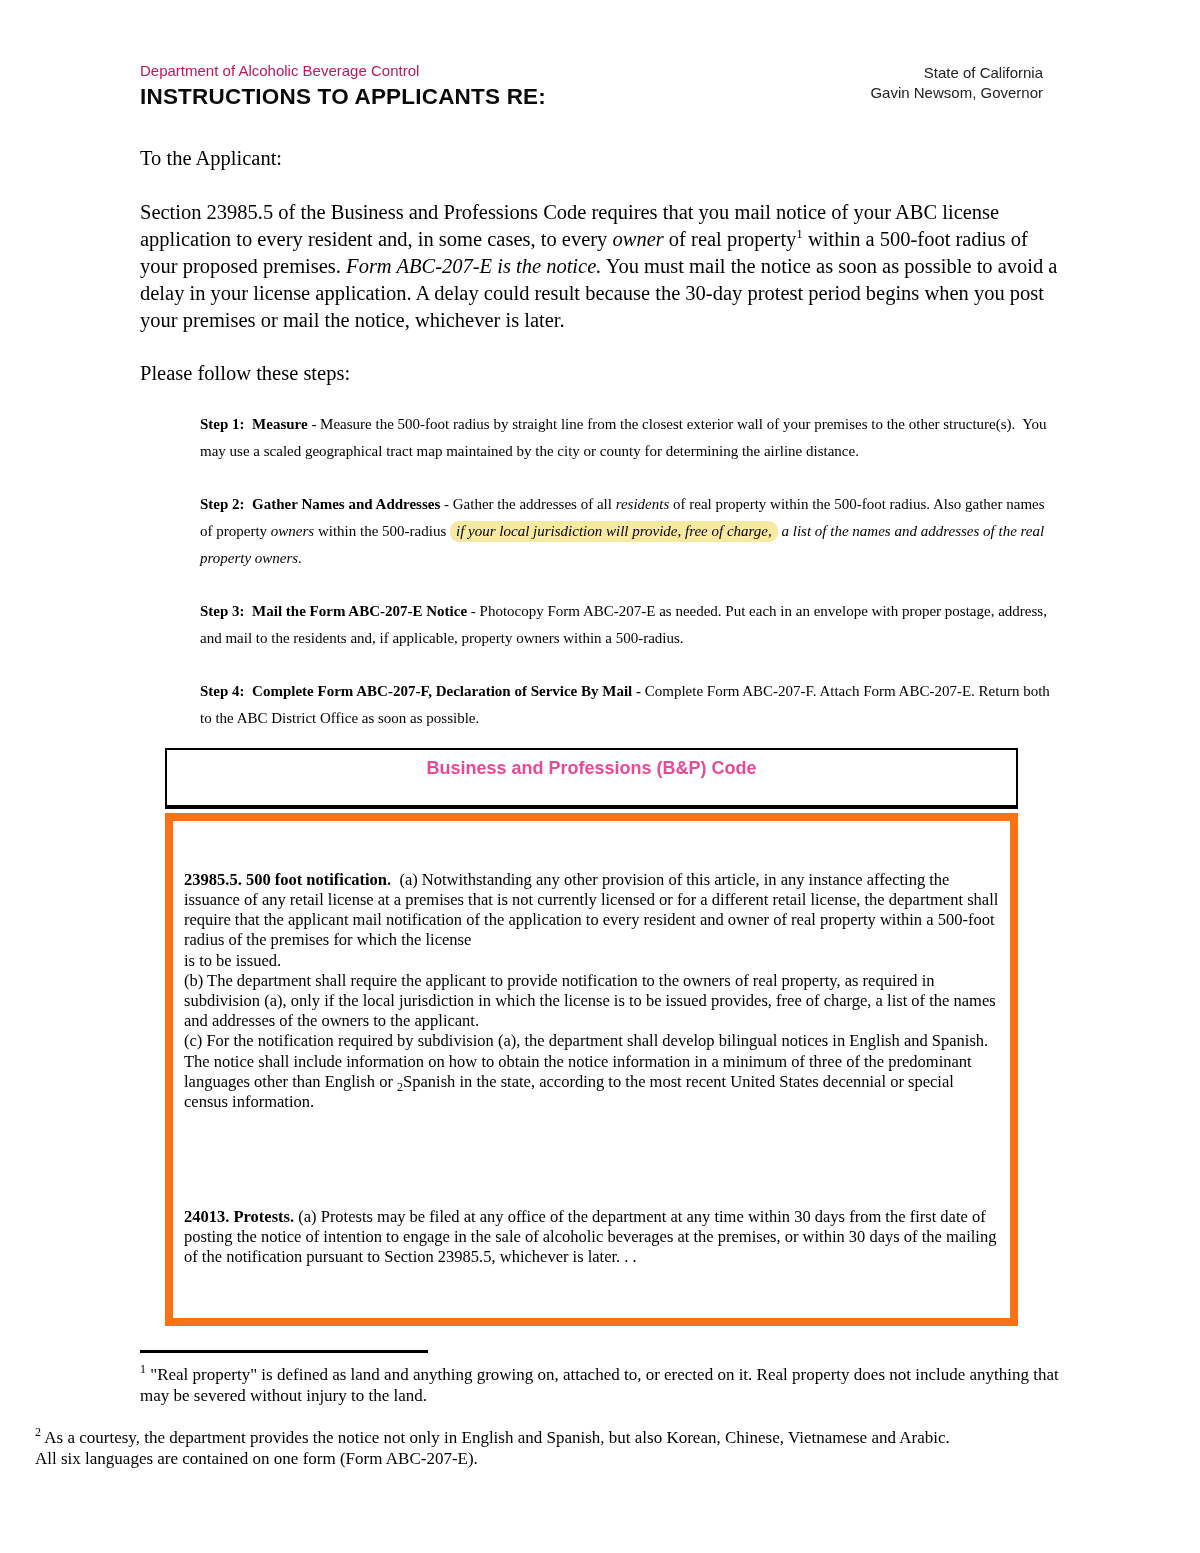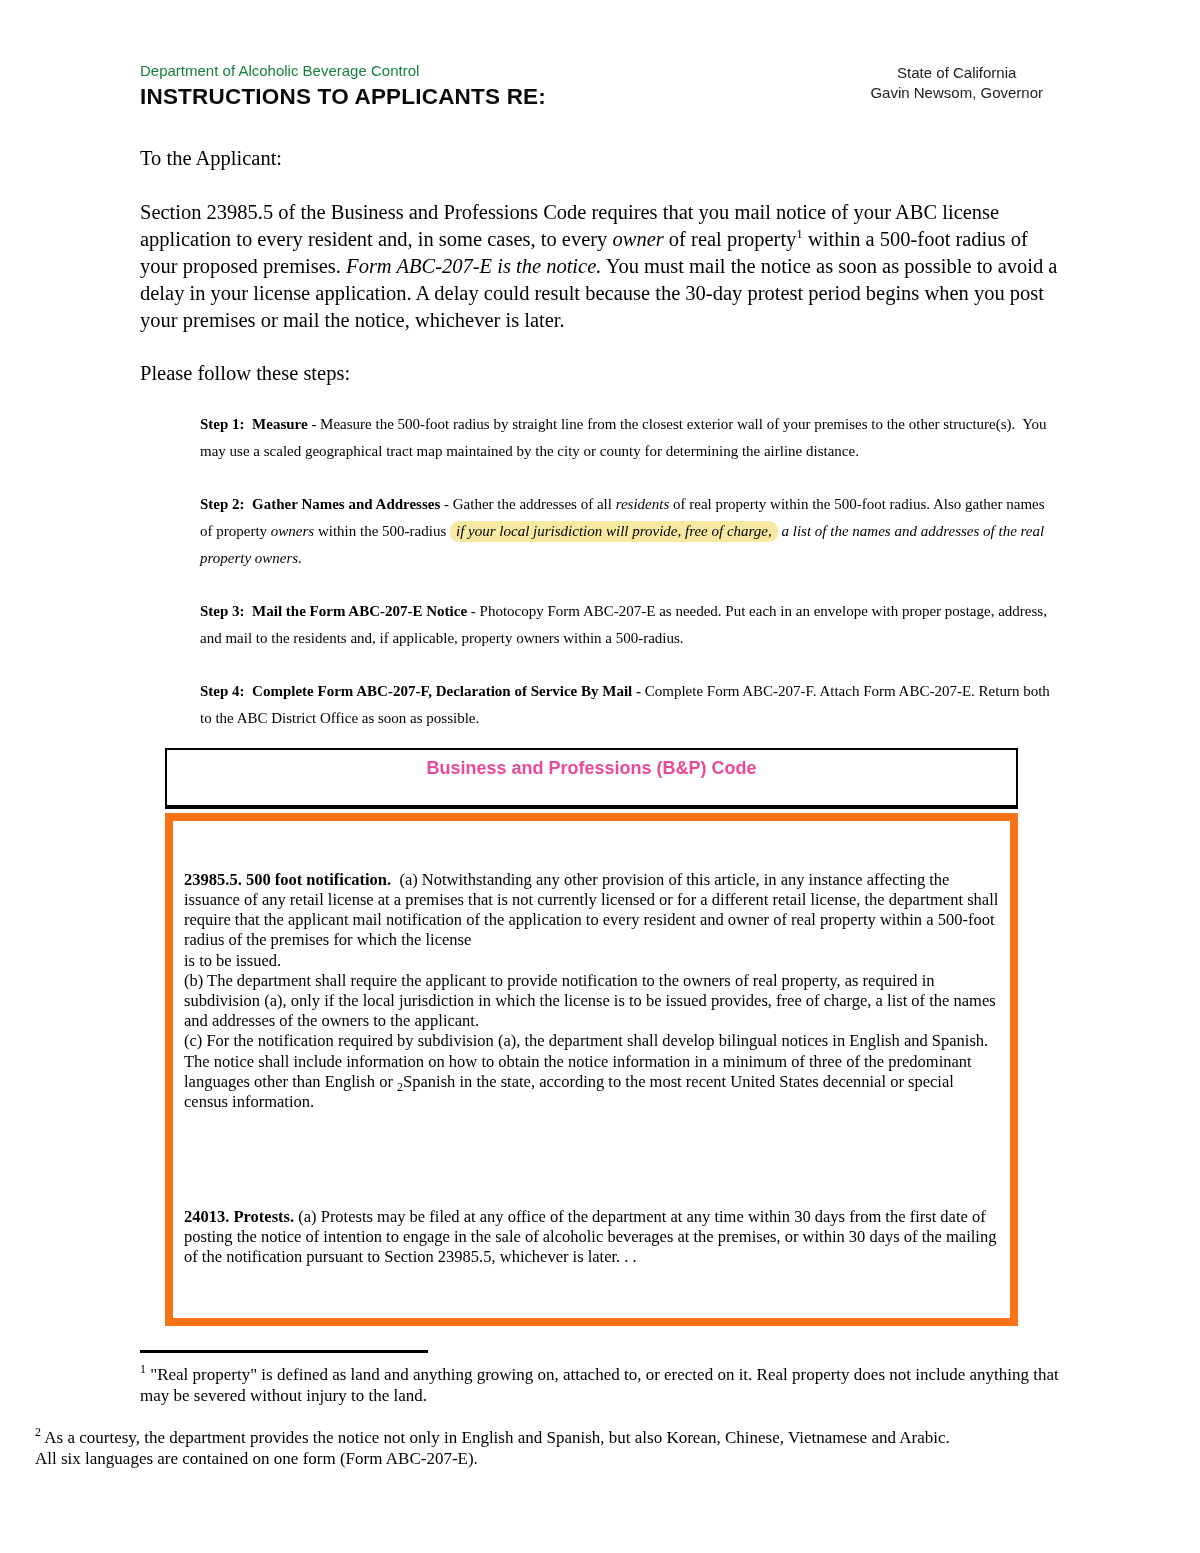--- a/index.html
+++ b/index.html
@@ -4,23 +4,23 @@
 <style>
   html,body { margin:0; padding:0; background:#e8e8e8; }
   .page {
     width:1200px; height:1553px; margin:0 auto; background:#ffffff;
     color:#000000; font-family:"Liberation Serif", serif;
     position:relative; overflow:hidden; box-sizing:border-box;
   }
   
   .header { display:flex; justify-content:space-between; align-items:flex-start;
     padding:62px 157px 0 140px; font-family:"Liberation Sans", sans-serif; }
-  .agency { font-size:15px; color:#15803d; margin-bottom:3px; }
+  .agency { font-size:15px; color:#be185d; margin-bottom:3px; }
   .doc-title { font-size:22.5px; font-weight:bold; line-height:1.35; color:#0a0a0a; letter-spacing:0.2px; }
-  .header-right { text-align:center; font-size:15px; line-height:1.3; color:#222; padding-top:1px; }
+  .header-right { text-align:right; font-size:15px; line-height:1.3; color:#222; padding-top:1px; }
 
   
   .salutation { margin:35px 140px 0 140px; font-size:20.5px; }
   .para { margin:29px 140px 0 140px; width:920px; font-size:20.5px; line-height:27px; white-space:pre-wrap; }
   .steps-intro { margin:28px 140px 0 140px; font-size:20.5px; }
   .step { margin:26px 140px 0 200px; width:860px; font-size:15px; line-height:27px; white-space:pre-wrap; }
   .bold { font-weight:bold; }
   .it { font-style:italic; }
   .hl { font-style:italic; background:#f8e9a2; border-radius:9px; padding:2px 6px 3px 6px; }
   sup.fnref { font-size:13px; vertical-align:super; line-height:0; }

